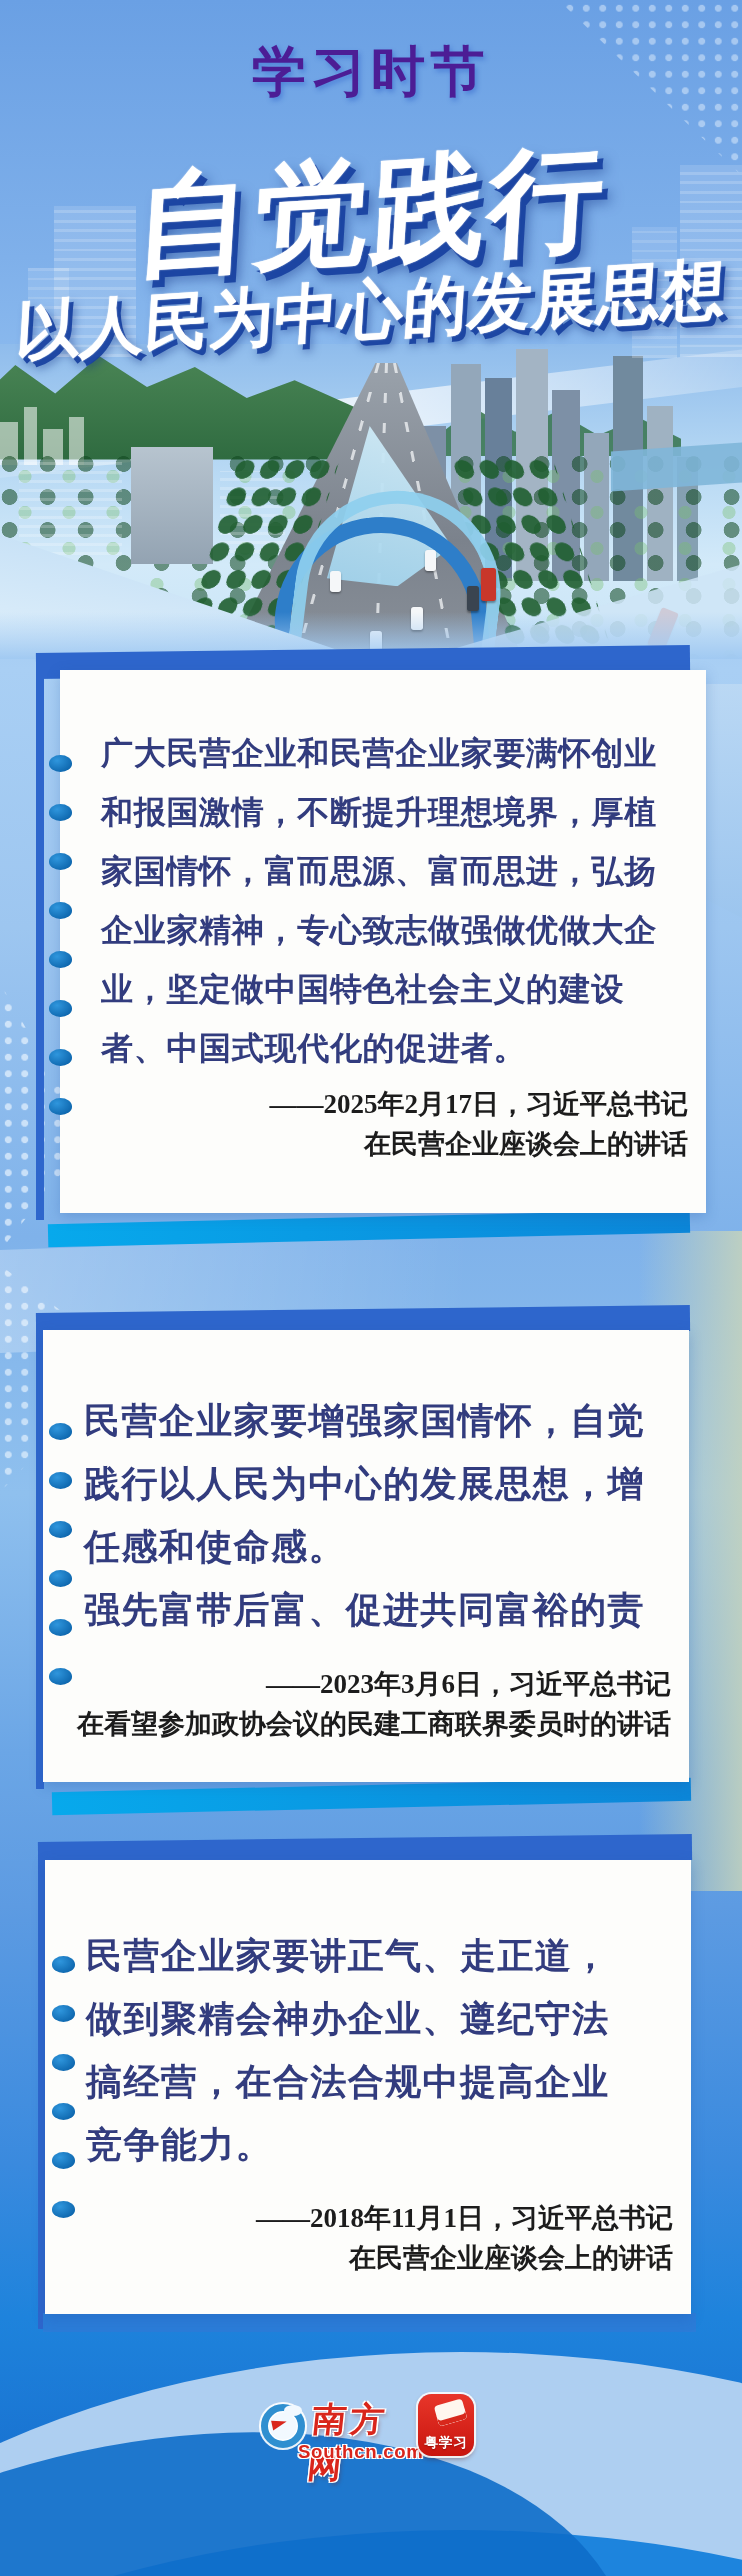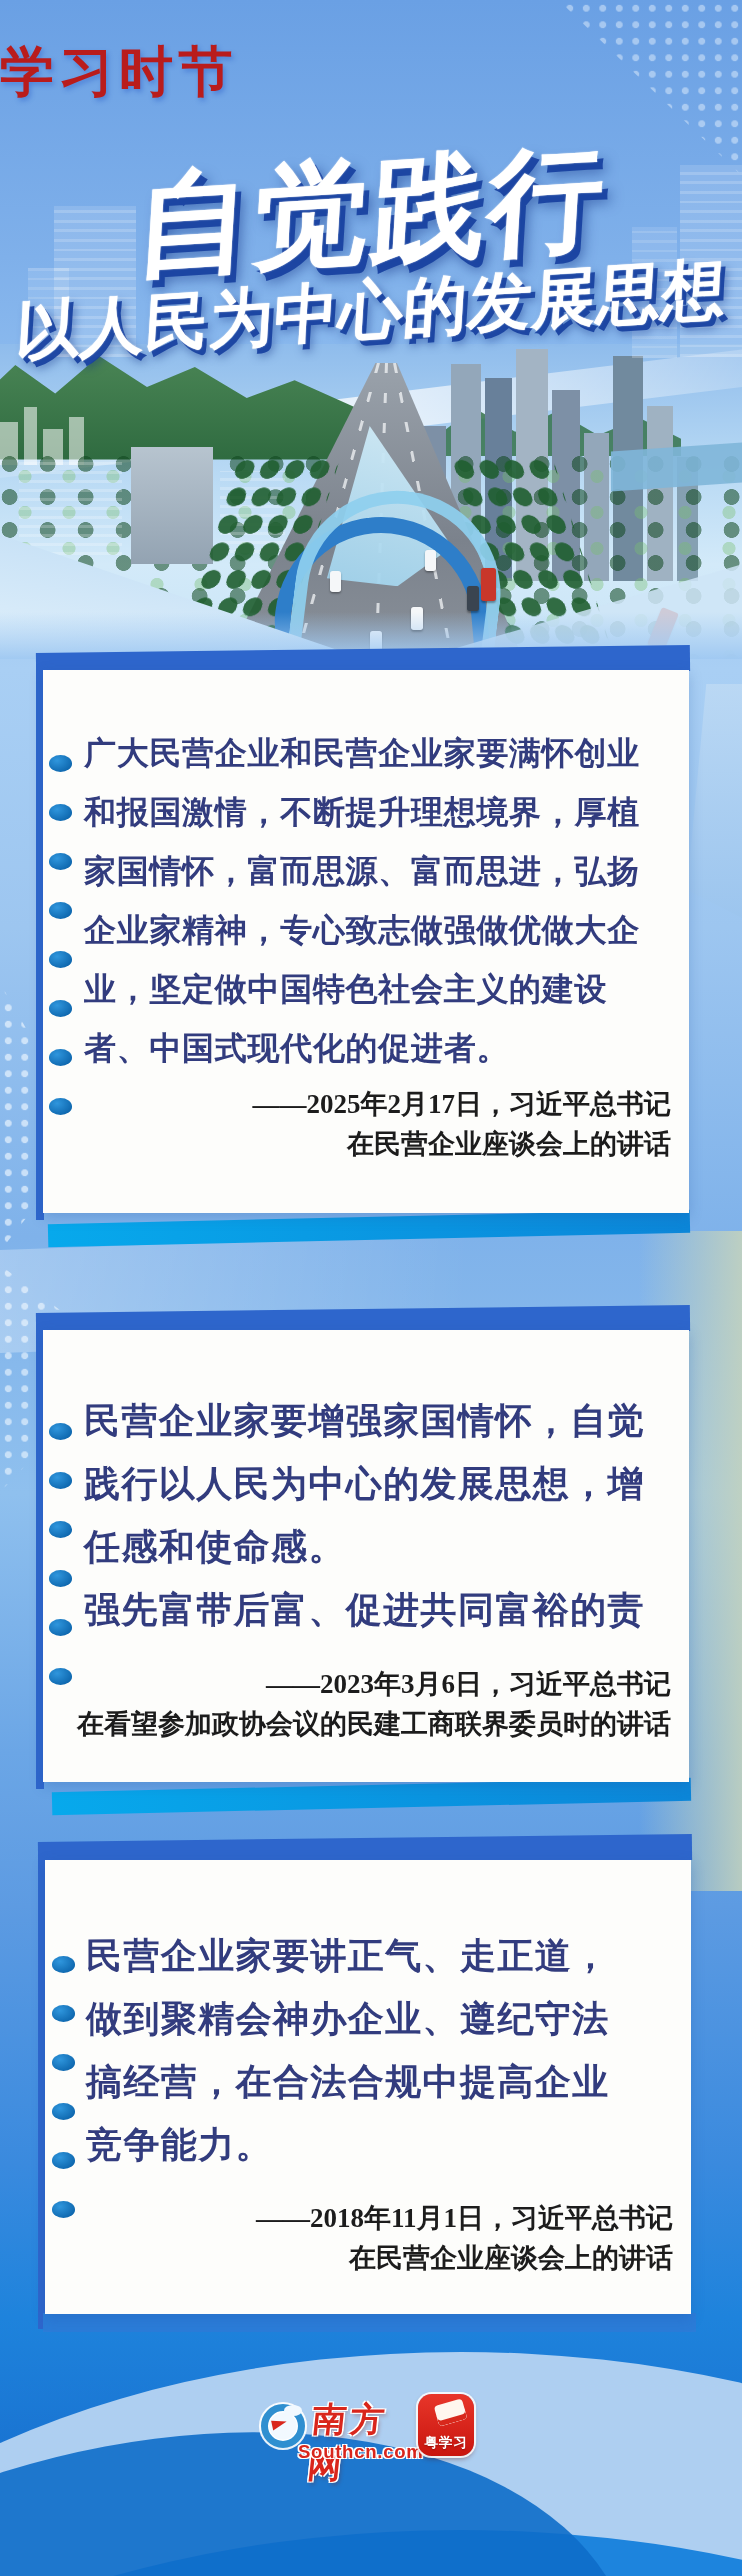--- a/index.html
+++ b/index.html
@@ -47,22 +47,22 @@
     border-radius:50%; background:#0e6dc9; transform:rotate(-14deg); opacity:.9; }
 
   
   .header { position:absolute; left:0; top:0; width:742px; height:357px; z-index:2; }
   .sil { position:absolute; background:rgba(255,255,255,.14);
     background-image:repeating-linear-gradient(0deg, rgba(255,255,255,.18) 0 2.7px, transparent 2.7px 9.6px); }
   .sil1 { left:54px; top:206px; width:82px; height:151px; }
   .sil2 { left:27.5px; top:268px; width:41px; height:89px; opacity:.8; }
   .sil3 { right:0px; top:165px; width:62px; height:192px; }
   .sil4 { right:65px; top:227px; width:45px; height:131px; opacity:.8; }
-  .brand { position:absolute; left:0; top:36px; width:742px; text-align:left;
-    font-size:54px; font-weight:900; color:#b91c1c; letter-spacing:5.5px;
+  .brand { position:absolute; left:0; top:36px; width:742px; text-align:center;
+    font-size:54px; font-weight:900; color:#4c1d95; letter-spacing:5.5px;
     text-shadow:2.1px 3.4px 5.5px rgba(40,90,200,.45); }
   .title { position:absolute; width:742px; text-align:center; font-weight:900; color:#ffffff;
     transform:rotate(-3.5deg) skewX(-7deg); }
   .title1 { top:135px; font-size:115px; letter-spacing:2.7px;
     text-shadow:0 0 1.4px #fff, 6.2px 7.6px 0 rgba(23,64,160,.92), 8.2px 10.3px 12.4px rgba(16,48,130,.55); }
   .title2 { top:267px; font-size:64px; letter-spacing:0.7px;
     text-shadow:0 0 1.4px #fff, 4.8px 5.5px 0 rgba(23,64,160,.92), 6.2px 7.6px 9.6px rgba(16,48,130,.55); }
 
   
   .photo { position:absolute; left:0; top:344px; width:742px; height:315px; overflow:hidden; z-index:1; }
@@ -133,21 +133,21 @@
   .topbar, .lstrip, .rstrip, .ribbon, .band { position:absolute; z-index:2; }
   .topbar { background:#2e66cc; }
   .lstrip { background:#2e66cc; width:7.6px; }
   .card-white { position:absolute; background:#fdfdfb; z-index:3;
     box-shadow:0 4.1px 12.4px rgba(30,80,160,.25); }
   .topbar1 { left:36px; top:649px; width:654px; height:26px; transform:rotate(-.7deg); }
   .lstrip1 { left:36px; top:659px; height:561px; }
   .rstrip1 { left:689px; top:660px; width:6.9px; height:289px; background:#2e66cc; }
   .ribbon1 { left:48px; top:1217px; width:642px; height:23.4px;
     background:linear-gradient(90deg,#07a9ec,#0c86d8); transform:rotate(-1.3deg); }
-  .card1 { left:43px; top:670px; width:646px; height:543px; }
+  .card1 { left:60px; top:670px; width:646px; height:543px; }
 
   .topbar2 { left:36px; top:1309px; width:654px; height:26px; transform:rotate(-.7deg); }
   .lstrip2 { left:36px; top:1319px; height:470px; }
   .rstrip2 { left:689px; top:1368px; width:7.6px; height:418px; background:#0aa5e9; }
   .ribbon2 { left:52px; top:1785px; width:639px; height:23.4px;
     background:linear-gradient(90deg,#07a9ec,#0c86d8); transform:rotate(-1.3deg); }
   .card2 { left:43px; top:1330px; width:646px; height:452px; }
 
   .topbar3 { left:38px; top:1838px; width:654px; height:26px; transform:rotate(-.7deg); }
   .lstrip3 { left:38px; top:1848px; height:481px; }

